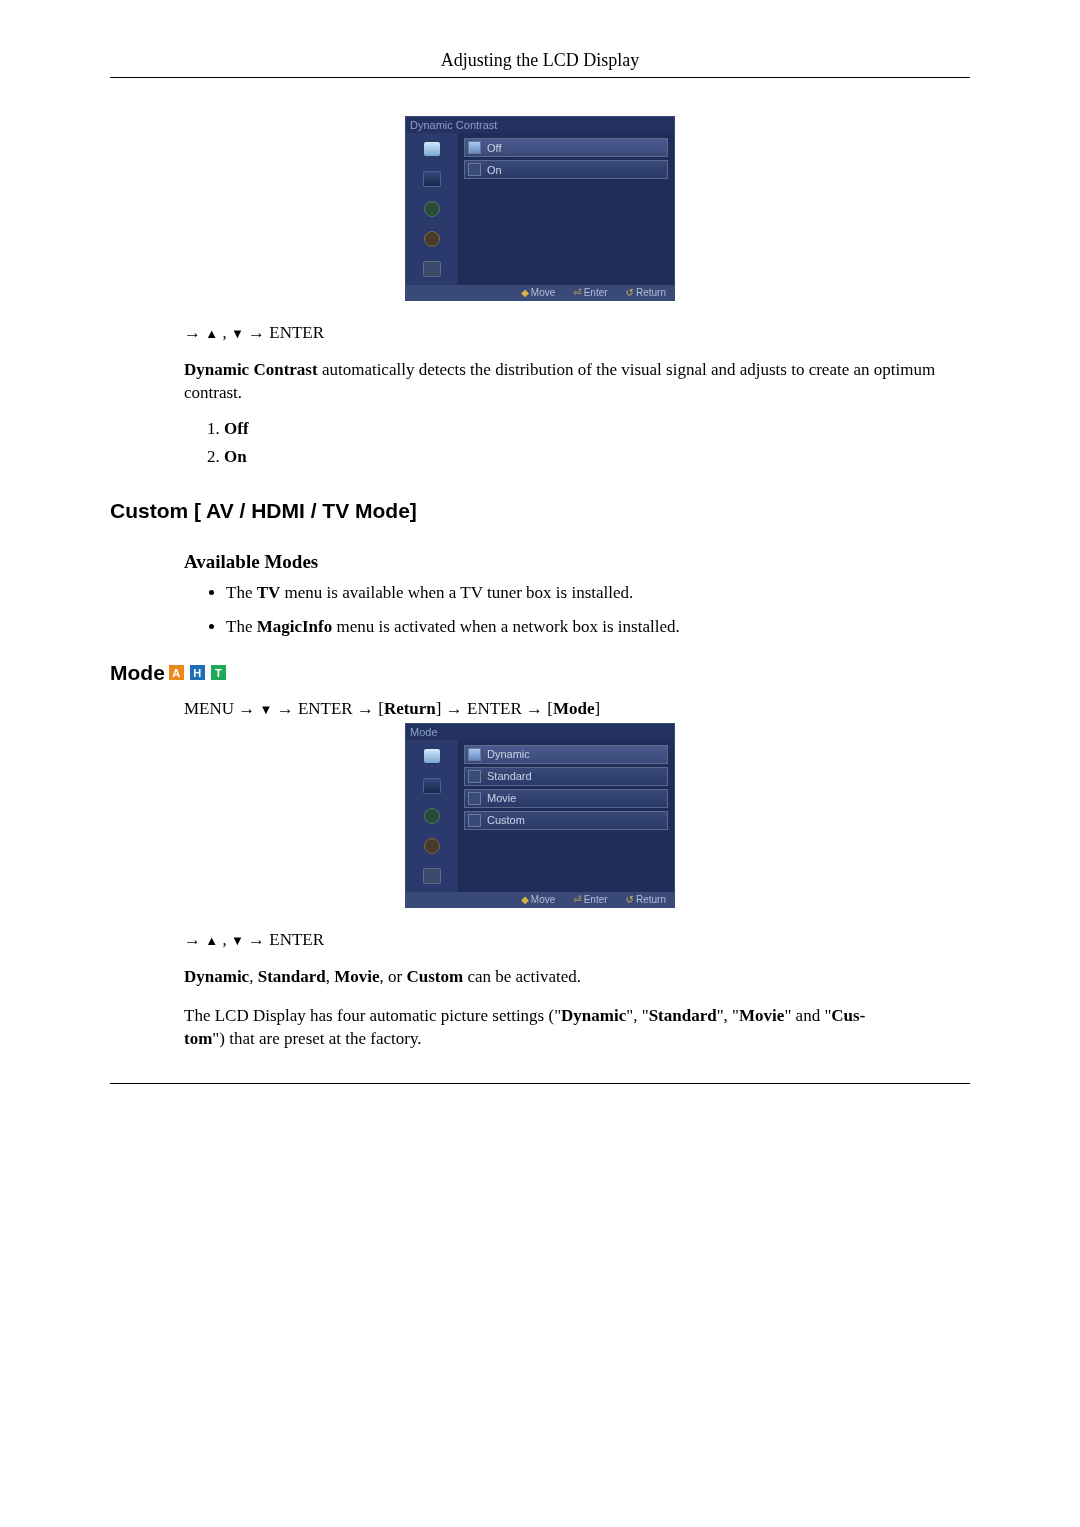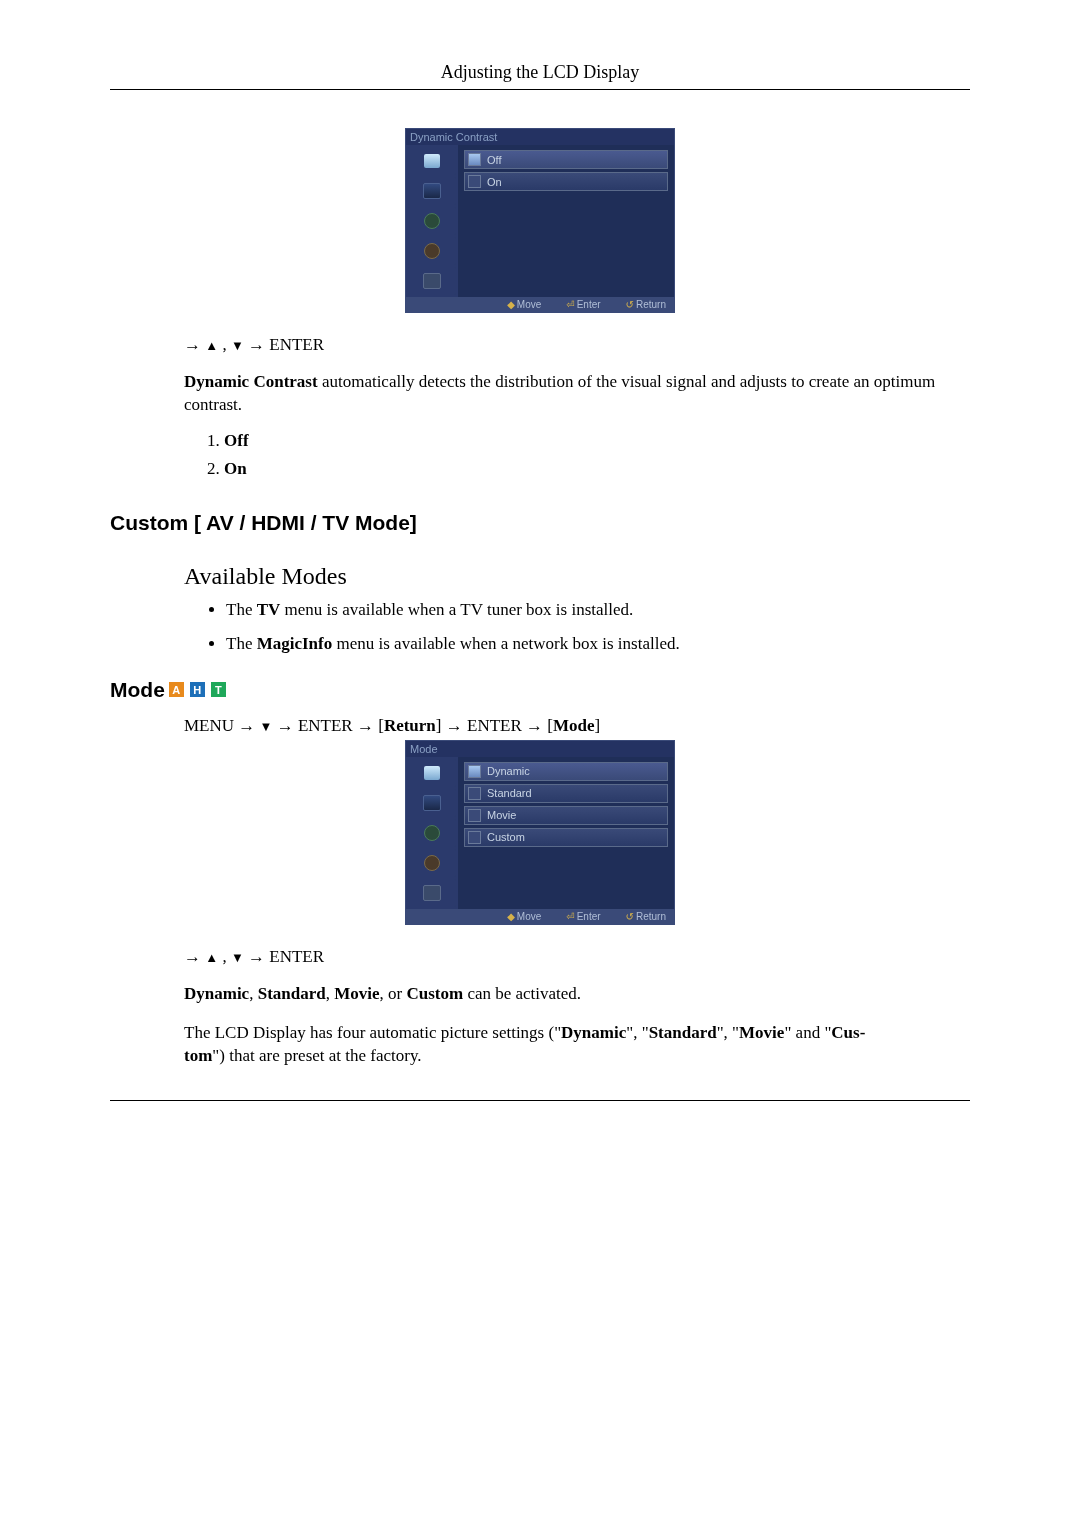--- a/index.html
+++ b/index.html
@@ -5,21 +5,21 @@
   body {
     margin: 0;
     padding: 0;
     font-family: "Times New Roman", Times, serif;
     font-size: 17px;
     color: #000;
     background: #fff;
   }
   .page {
     width: 1080px;
-    margin: 12px auto;
+    margin: 0 auto;
     padding: 50px 110px 60px 110px;
     box-sizing: border-box;
   }
   .header-title {
     text-align: center;
     font-size: 18px;
     padding-bottom: 6px;
     border-bottom: 1px solid #000;
   }
   .osd {
@@ -97,21 +97,21 @@
   }
   .osd-check.on {
     background: linear-gradient(#a8c8f0,#6a8ac0);
   }
   .osd-footer {
     background: #3a4a78;
     height: 15px;
     display:flex;
     align-items:center;
     justify-content:flex-end;
-    gap: 25px;
+    gap: 18px;
     padding-right: 8px;
     color:#b0bed6;
     font-size: 10px;
   }
   .osd-footer .glyph { color:#d6b24a; margin-right:2px; }
 
   .content-indent {
     margin-left: 74px;
     margin-right: 0;
   }
@@ -131,22 +131,22 @@
   .num-list li {
     margin-bottom: 8px;
   }
   .h2 {
     font-family: Arial, Helvetica, sans-serif;
     font-weight: bold;
     font-size: 21px;
     margin-top: 32px;
   }
   .h3 {
-    font-weight: normal;
-    font-size: 24px;
+    font-weight: bold;
+    font-size: 19px;
     margin-top: 28px;
   }
   .modes-list {
     list-style: disc;
     margin: 16px 0 0 0;
     padding-left: 42px;
   }
   .modes-list li {
     margin-bottom: 14px;
     font-weight: bold;
@@ -272,21 +272,21 @@
   <div class="content-indent">
     <div class="h3">Available Modes</div>
 
 
 
     <ul class="notes-list">
       <li>
         <span>The </span><span class="bold">TV</span><span> menu is available when a TV tuner box is installed.</span>
       </li>
       <li>
-        <span>The </span><span class="bold">MagicInfo</span><span> menu is available when a network box is installed.</span>
+        <span>The </span><span class="bold">MagicInfo</span><span> menu is activated when a network box is installed.</span>
       </li>
     </ul>
   </div>
 
   <div class="mode-hdr">
     <span>Mode</span>
     <span class="mode-ico badge-a">A</span>
     <span class="mode-ico badge-h">H</span>
     <span class="mode-ico badge-t">T</span>
   </div>

